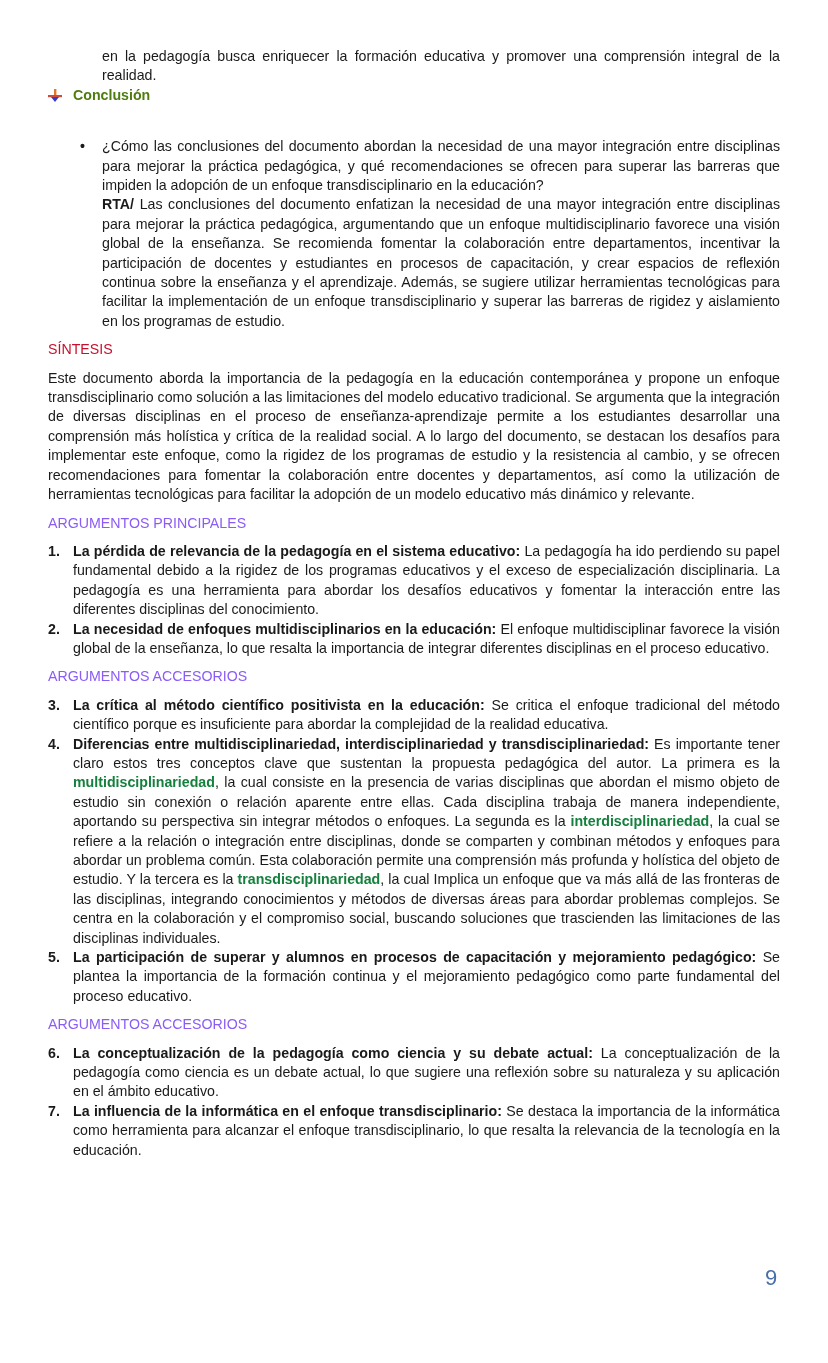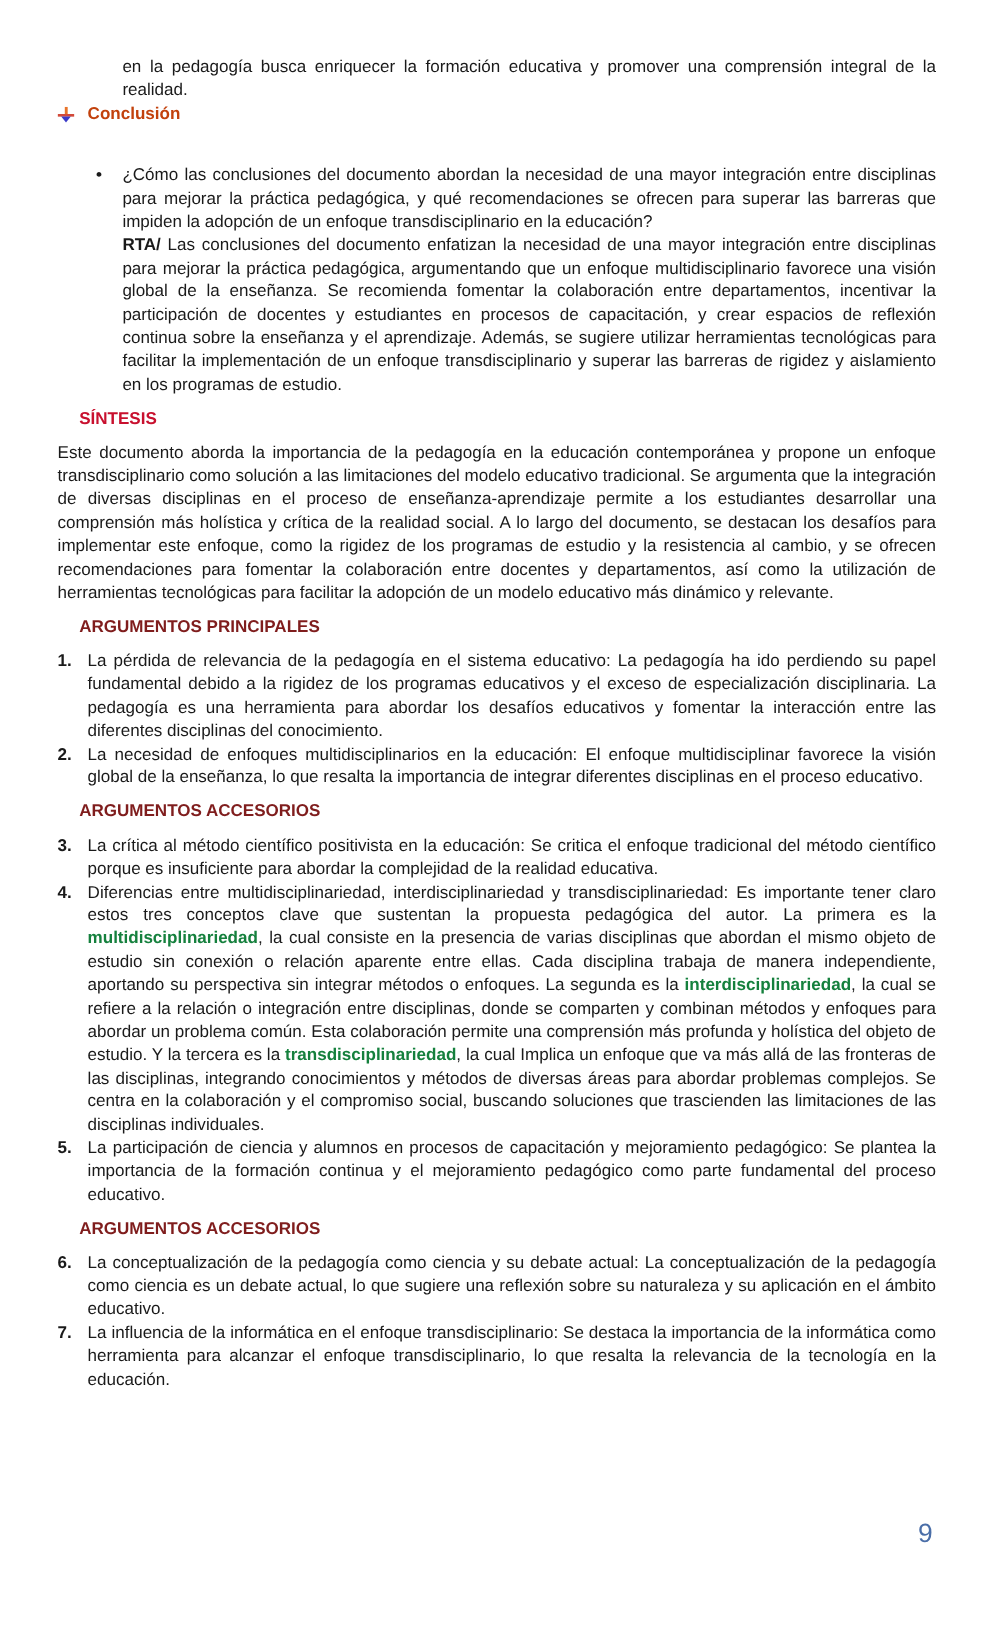--- a/index.html
+++ b/index.html
@@ -6,35 +6,35 @@
   body {
     width: 828px; height: 1363px; position: relative; overflow: hidden;
     font-family: "Liberation Sans", sans-serif;
     font-size: 14.2px; line-height: 19.4px; color: #1a1a1a;
   }
   .page { position: absolute; left: 48px; top: 47px; width: 732px; }
   .just { text-align: justify; }
   .indent-block { margin-left: 54px; }
   .conclusion-head {
     position: relative; height: 19.4px; margin-left: 0;
-    color: #c2410c; font-weight: bold;
+    color: #4d7c0f; font-weight: bold;
   }
   .conclusion-head .arrow { position: absolute; left: 0; top: 3px; width: 14px; height: 14px; }
   .conclusion-head .label { position: absolute; left: 25px; top: 0; }
   .qa { position: relative; margin-left: 54px; }
   .qa .dot { position: absolute; left: -22px; top: 0; font-weight: bold; }
   .q { font-weight: normal; margin-top: 32px; }
   .rta-tag { font-weight: bold; margin-top: 26px; }
-  .section-title { font-weight: bold; margin-top: 9px; margin-bottom: 9px; margin-left: 18px; }
+  .section-title { font-weight: normal; margin-top: 9px; margin-bottom: 9px; }
   .red { color: #c8102e; }
-  .green { color: #7f1d1d; }
+  .green { color: #8b5cf6; }
   ol.args { list-style: none; margin: 0; padding: 0; }
   ol.args li { position: relative; padding-left: 25px; text-align: justify; }
   ol.args li .num { position: absolute; left: 0; top: 0; font-weight: bold; }
-  ol.args li .head { font-weight: normal; }
+  ol.args li .head { font-weight: bold; }
   .term { color: #15803d; font-weight: bold; }
   .page-number {
     position: absolute; left: 765px; top: 1268px;
     font-size: 22px; color: #4a6ea8; font-family: "Liberation Sans", sans-serif;
   }
 </style>
 </head>
 <body>
 
 <div class="page">
@@ -71,21 +71,21 @@
 
   <div class="section-title green">ARGUMENTOS ACCESORIOS</div>
   <ol class="args">
     <li>
       <span class="num">3.</span><span class="head">La crítica al método científico positivista en la educación:</span><span> Se critica el enfoque tradicional del método científico porque es insuficiente para abordar la complejidad de la realidad educativa.</span>
     </li>
     <li>
       <span class="num">4.</span><span class="head">Diferencias entre multidisciplinariedad, interdisciplinariedad y transdisciplinariedad:</span><span> Es importante tener claro estos tres conceptos clave que sustentan la propuesta pedagógica del autor. La primera es la </span><span class="term">multidisciplinariedad</span><span>, la cual consiste en la presencia de varias disciplinas que abordan el mismo objeto de estudio sin conexión o relación aparente entre ellas. Cada disciplina trabaja de manera independiente, aportando su perspectiva sin integrar métodos o enfoques. La segunda es la </span><span class="term">interdisciplinariedad</span><span>, la cual se refiere a la relación o integración entre disciplinas, donde se comparten y combinan métodos y enfoques para abordar un problema común. Esta colaboración permite una comprensión más profunda y holística del objeto de estudio. Y la tercera es la </span><span class="term">transdisciplinariedad</span><span>, la cual Implica un enfoque que va más allá de las fronteras de las disciplinas, integrando conocimientos y métodos de diversas áreas para abordar problemas complejos. Se centra en la colaboración y el compromiso social, buscando soluciones que trascienden las limitaciones de las disciplinas individuales.</span>
     </li>
     <li>
-      <span class="num">5.</span><span class="head">La participación de ciencia y alumnos en procesos de capacitación y mejoramiento pedagógico:</span><span> Se plantea la importancia de la formación continua y el mejoramiento pedagógico como parte fundamental del proceso educativo.</span>
+      <span class="num">5.</span><span class="head">La participación de superar y alumnos en procesos de capacitación y mejoramiento pedagógico:</span><span> Se plantea la importancia de la formación continua y el mejoramiento pedagógico como parte fundamental del proceso educativo.</span>
     </li>
   </ol>
 
   <div class="section-title green">ARGUMENTOS ACCESORIOS</div>
   <ol class="args">
     <li>
       <span class="num">6.</span><span class="head">La conceptualización de la pedagogía como ciencia y su debate actual:</span><span> La conceptualización de la pedagogía como ciencia es un debate actual, lo que sugiere una reflexión sobre su naturaleza y su aplicación en el ámbito educativo.</span>
     </li>
     <li>
       <span class="num">7.</span><span class="head">La influencia de la informática en el enfoque transdisciplinario:</span><span> Se destaca la importancia de la informática como herramienta para alcanzar el enfoque transdisciplinario, lo que resalta la relevancia de la tecnología en la educación.</span>

